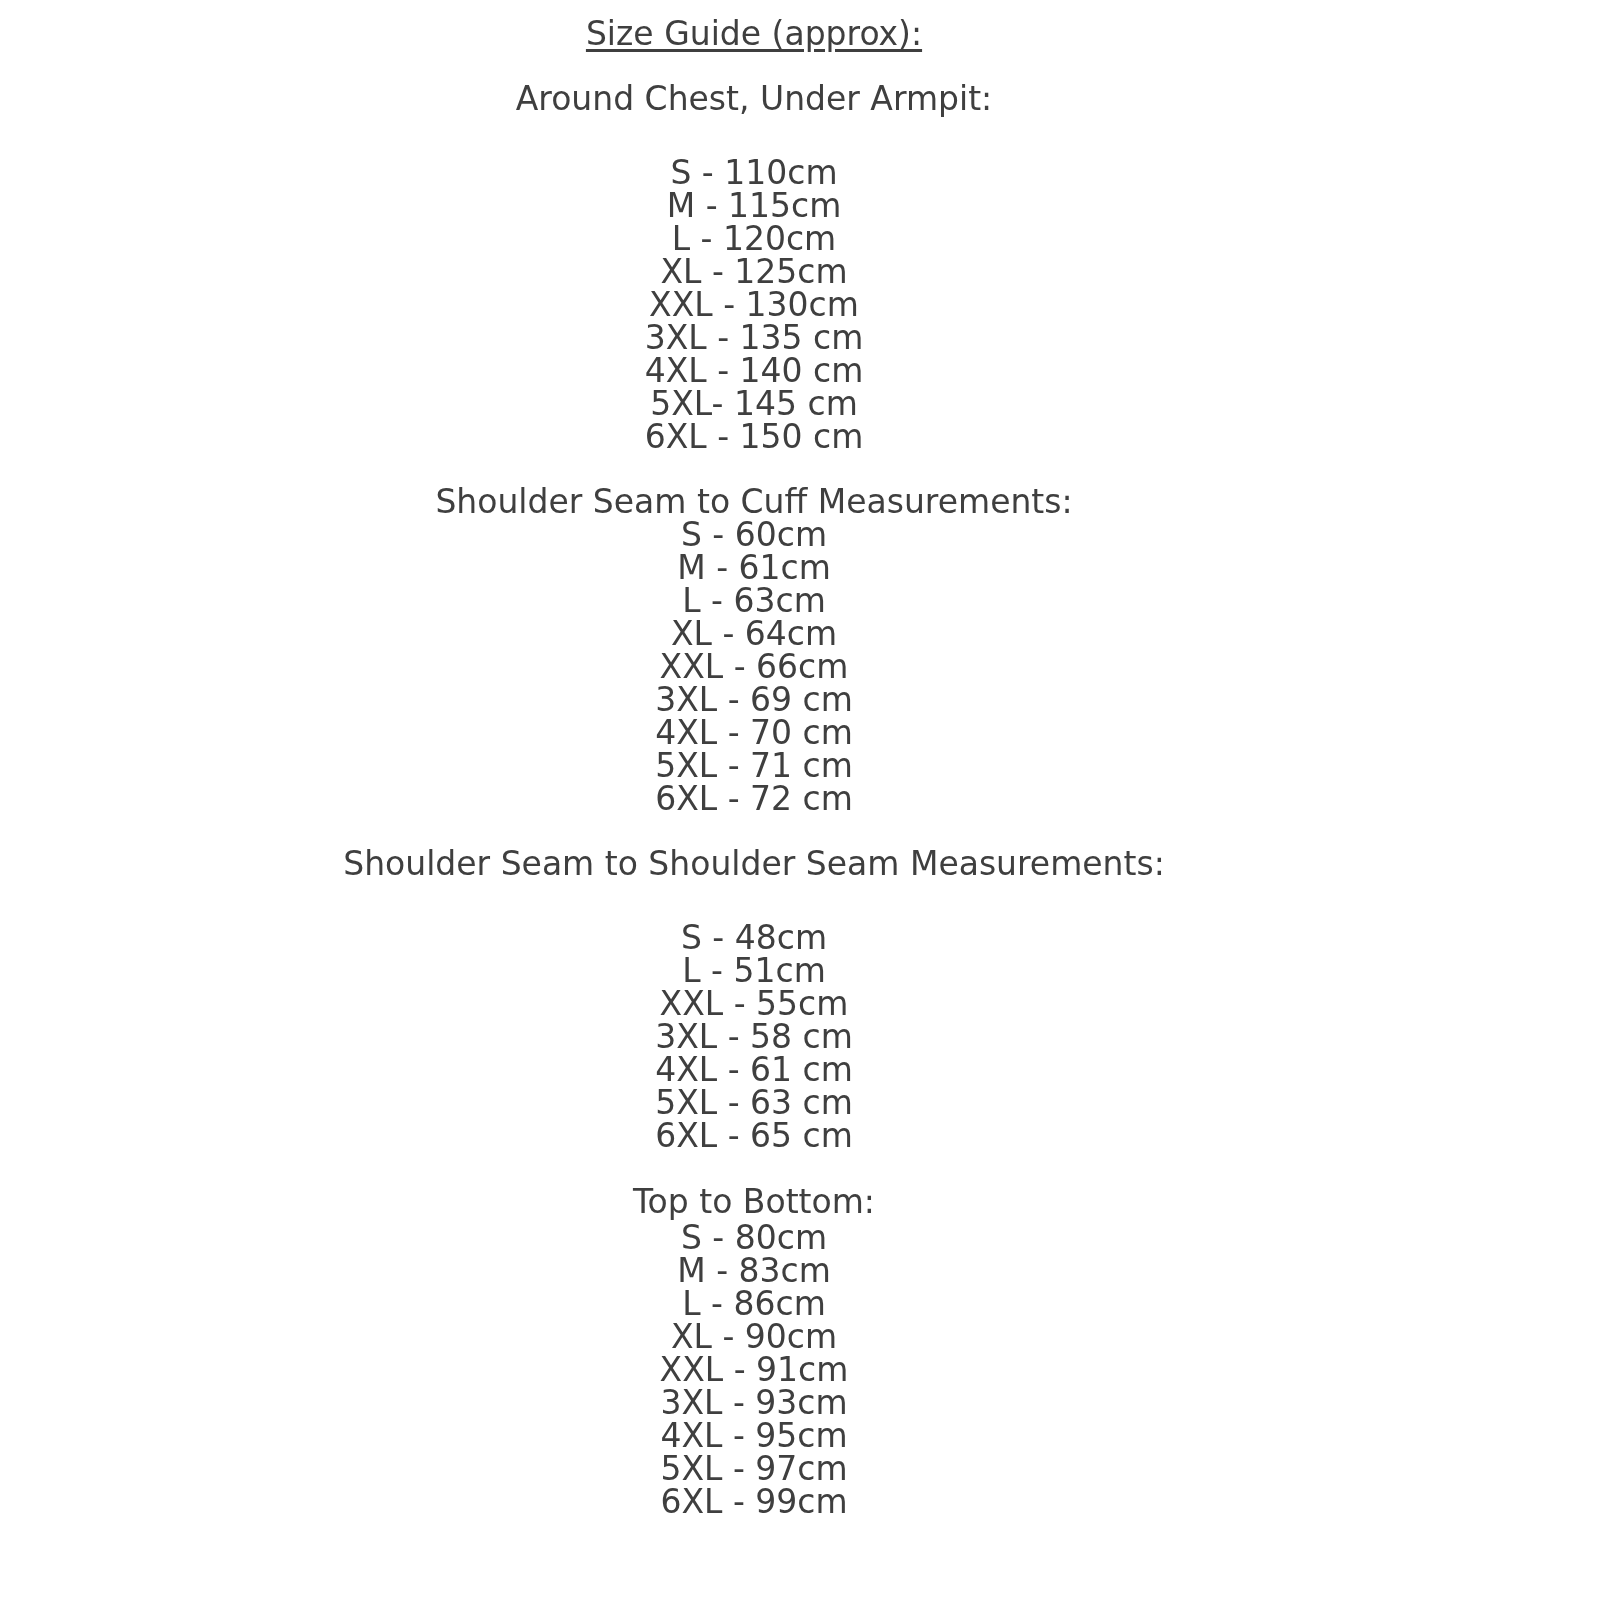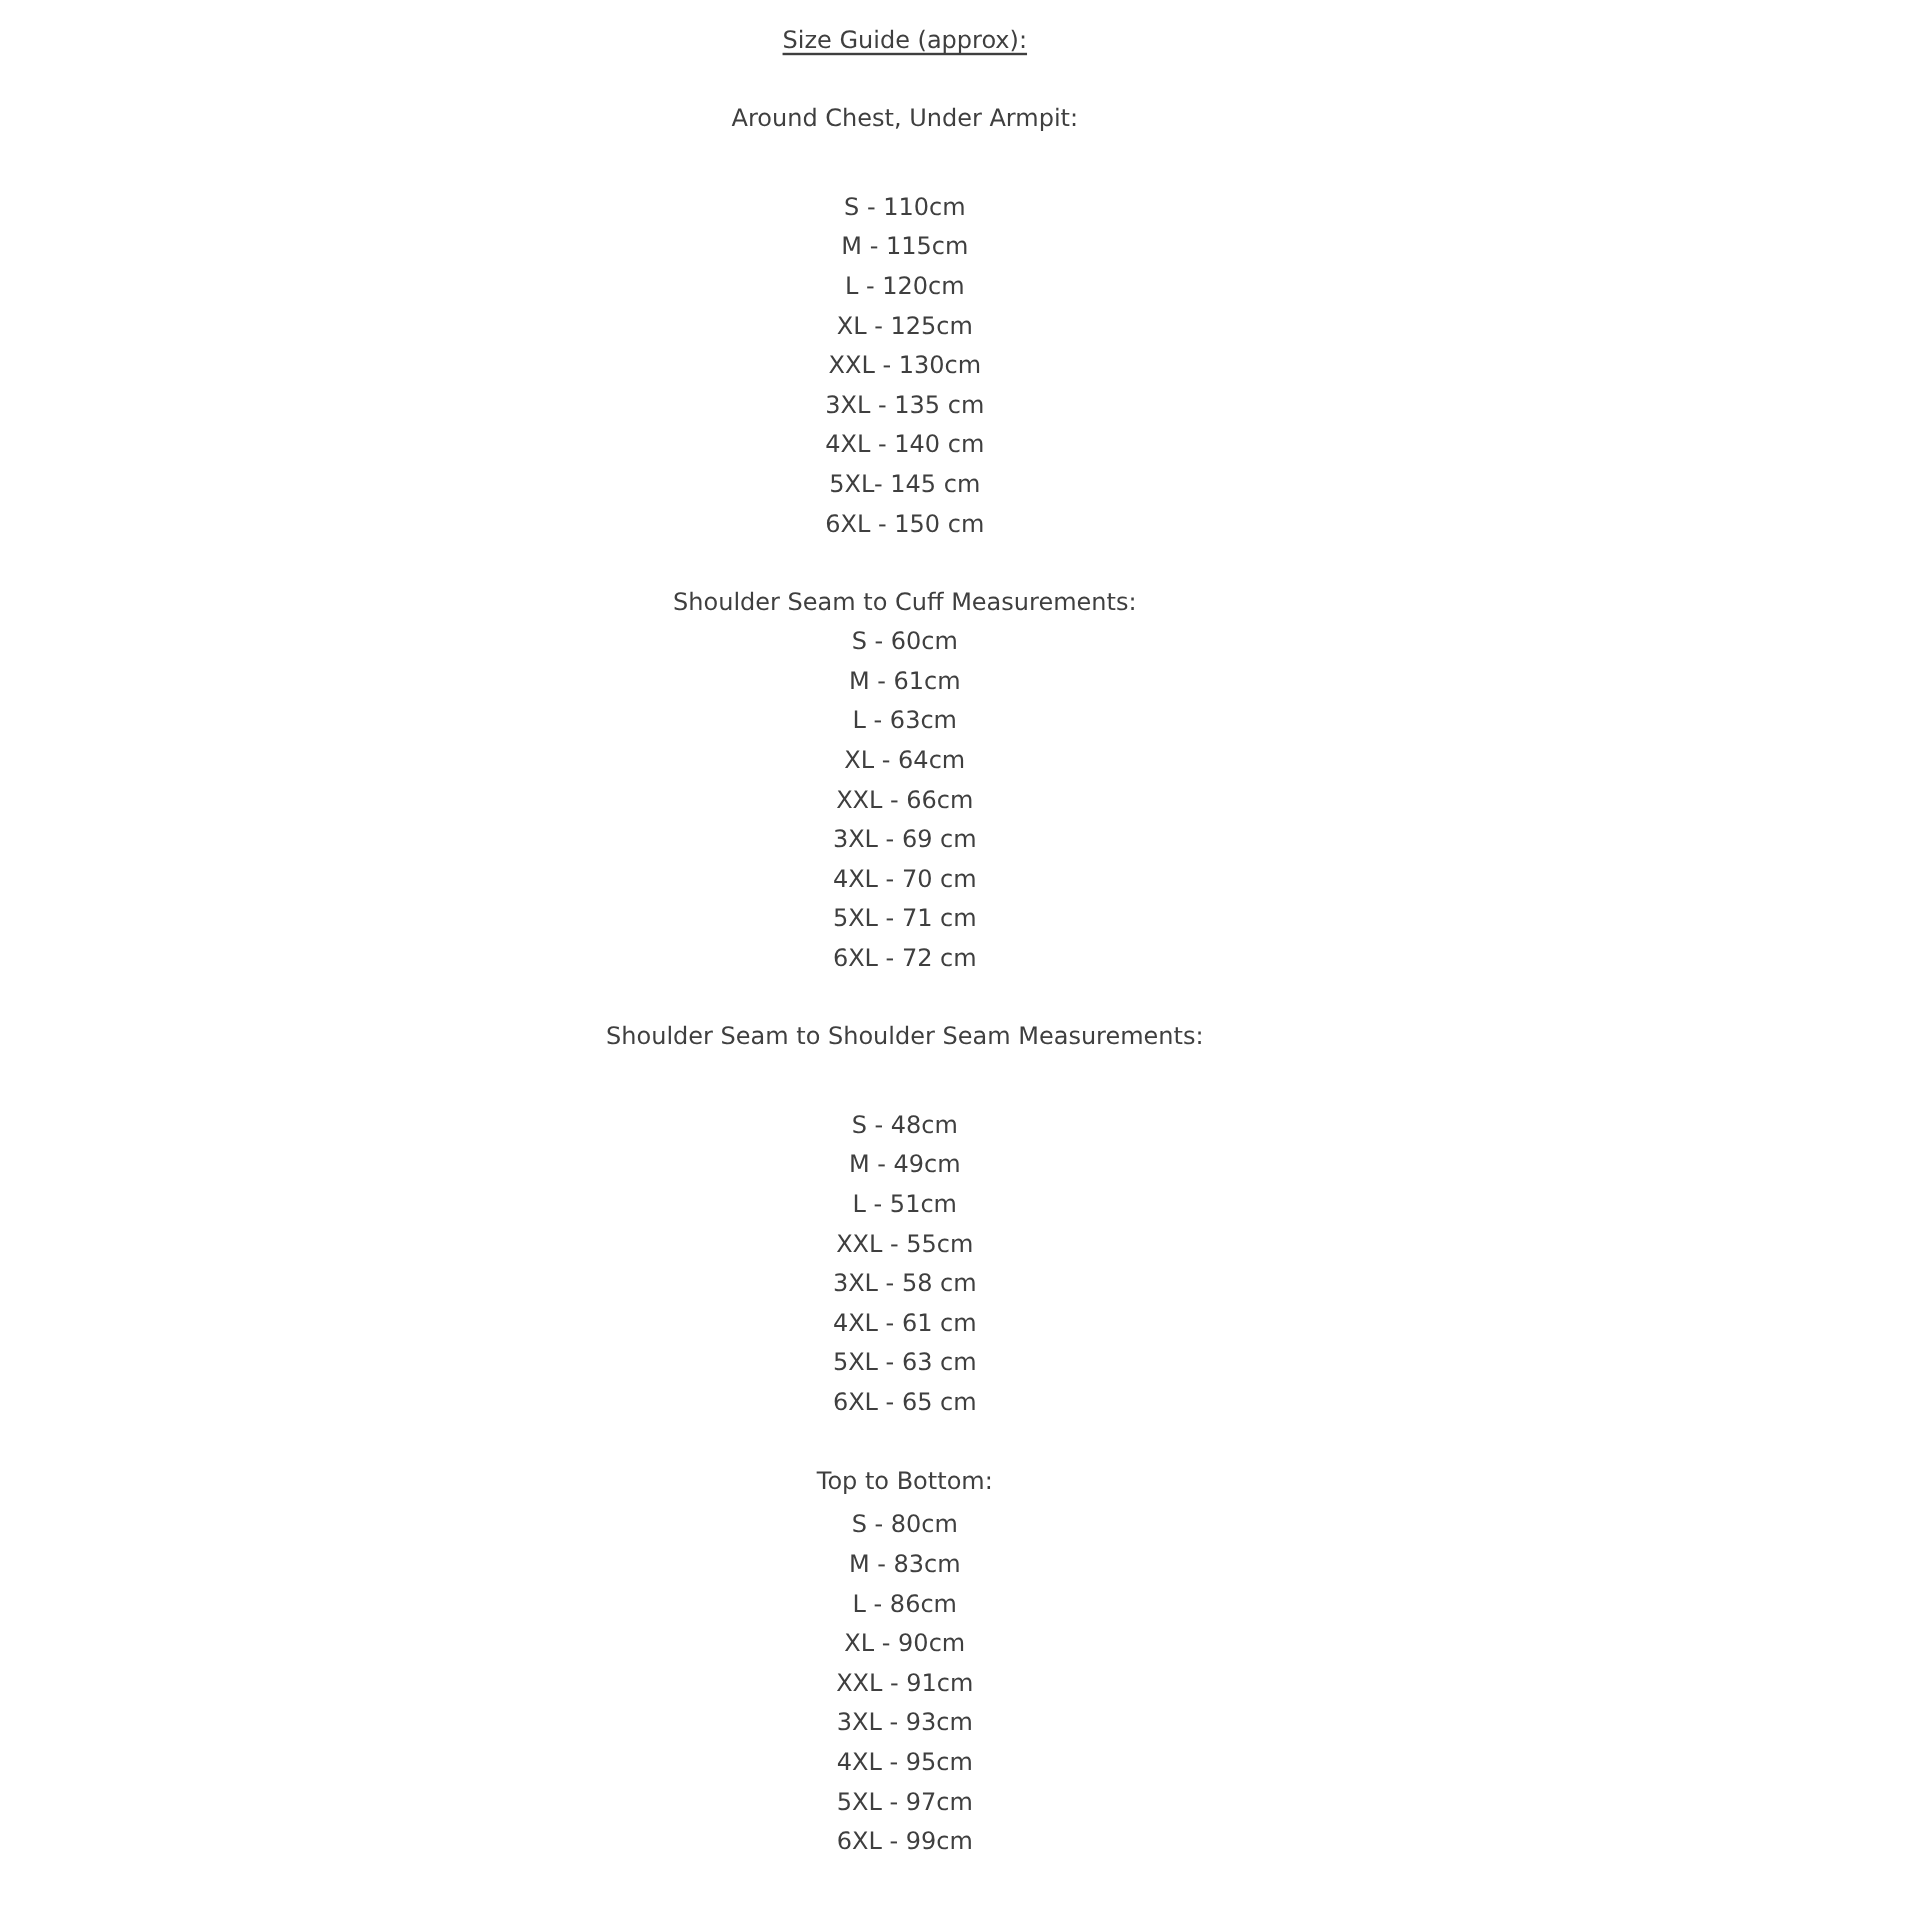--- a/index.html
+++ b/index.html
@@ -12,21 +12,21 @@
     height: 1600px;
     overflow: hidden;
     font-family: "DejaVu Sans", "Liberation Sans", sans-serif;
     color: #3f3f3f;
   }
   .doc {
     box-sizing: border-box;
     width: 1402px;
     padding: 17px 0 0 106px; 
     text-align: center;
-    font-size: 20px;
+    font-size: 33px;
   }
   .line {
     line-height: 33px;
     white-space: pre;
   }
   .title {
     text-decoration: underline;
     text-underline-offset: 4px;
     margin-bottom: 32px;
   }
@@ -65,21 +65,20 @@
     <div class="line row">XXL - 66cm</div>
     <div class="line row">3XL - 69 cm</div>
     <div class="line row">4XL - 70 cm</div>
     <div class="line row">5XL - 71 cm</div>
     <div class="line row">6XL - 72 cm</div>
   </section>
 
   <section class="sec sec3">
     <div class="line header">Shoulder Seam to Shoulder Seam Measurements:</div>
     <div class="line row">S - 48cm</div>
-    <div class="line row">M - 49cm</div>
     <div class="line row">L - 51cm</div>
     <div class="line row">XXL - 55cm</div>
     <div class="line row">3XL - 58 cm</div>
     <div class="line row">4XL - 61 cm</div>
     <div class="line row">5XL - 63 cm</div>
     <div class="line row">6XL - 65 cm</div>
   </section>
 
   <section class="sec sec4">
     <div class="line header">Top to Bottom:</div>

